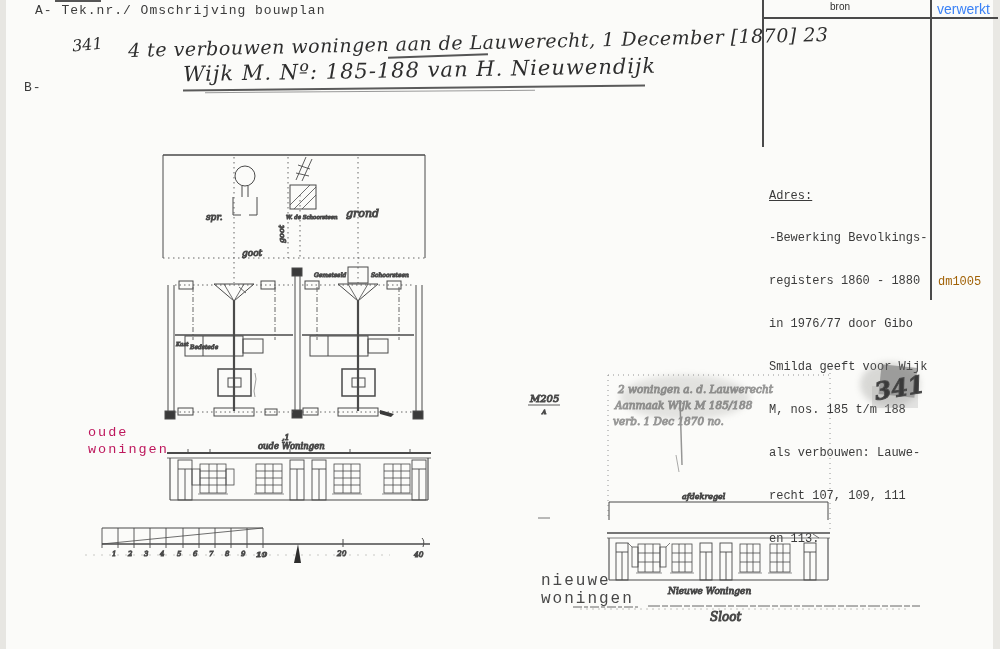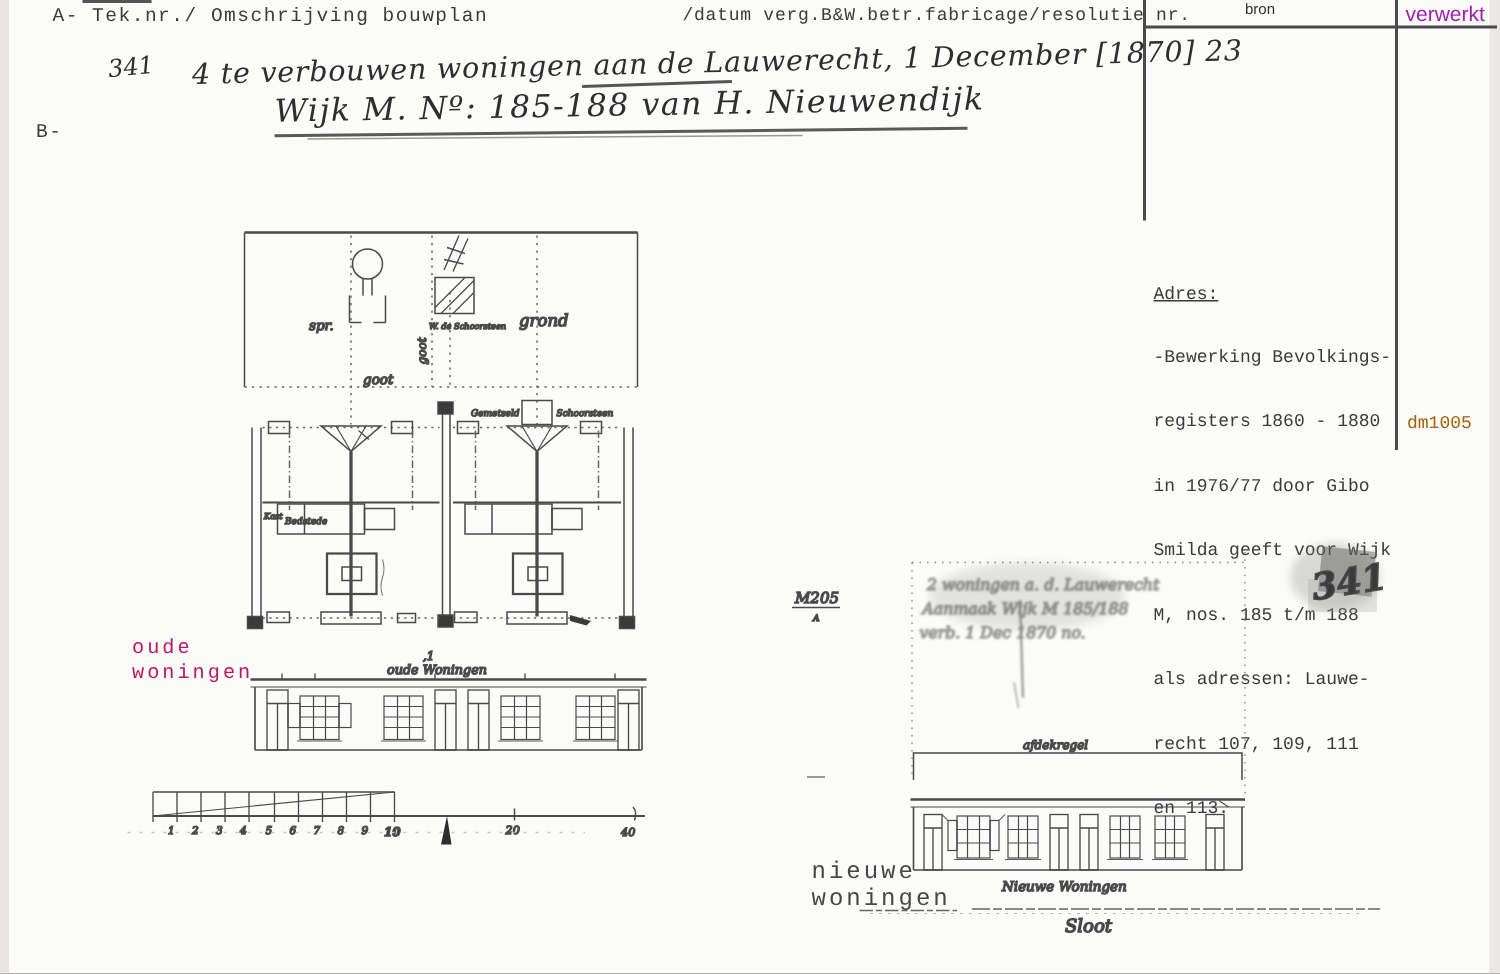--- a/index.html
+++ b/index.html
@@ -19,37 +19,36 @@
 </head>
 <body>
 
 <div class="canvas">
 
   <div class="edge" style="left:0;top:0;width:6px;height:649px;"></div>
   <div class="edge" style="left:993px;top:0;width:7px;height:649px;background:#e9e8e4;"></div>
   <div class="hline" style="left:55px;top:0;width:46px;height:2px;background:#555;"></div>
 
   <div class="abs mono typed" style="left:35px;top:3px;font-size:13px;">A- Tek.nr./ Omschrijving bouwplan</div>
-  <div class="abs mono typed" style="left:455px;top:3px;font-size:12px;letter-spacing:0.5px;">/datum verg.B&amp;W.betr.fabricage/resolutie nr.</div>
 
   <div class="vline" style="left:762px;top:0;height:147px;"></div>
   <div class="vline" style="left:930px;top:0;height:300px;"></div>
   <div class="hline" style="left:762px;top:17px;width:236px;"></div>
   <div class="abs sans" style="left:830px;top:1px;font-size:10px;color:#2f2f2f;">bron</div>
-  <div class="abs sans" style="left:937px;top:1px;font-size:14px;color:#a21caf;">verwerkt</div>
+  <div class="abs sans" style="left:937px;top:1px;font-size:14px;color:#3b82f6;">verwerkt</div>
 
 
   <div class="abs mono" style="left:769px;top:160px;font-size:12px;line-height:14.3px;color:#3b3b3b;white-space:pre;">
     <div style="text-decoration:underline;">Adres:</div>
     <div>-Bewerking Bevolkings-</div>
     <div>registers 1860 - 1880</div>
     <div>in 1976/77 door Gibo</div>
     <div>Smilda geeft voor Wijk</div>
     <div>M, nos. 185 t/m 188</div>
-    <div>als adressen: Lauwe-</div>
+    <div>als verbouwen: Lauwe-</div>
     <div>recht 107, 109, 111</div>
     <div>en 113.</div>
   </div>
 
   <div class="abs mono" style="left:938px;top:275px;font-size:12px;color:#a16207;">dm1005</div>
 
   <div class="abs hw" style="left:72px;top:35px;font-size:16px;transform:rotate(-6deg);">341</div>
   <div class="abs hw" style="left:128px;top:31px;font-size:19px;transform:rotate(-1.3deg);white-space:nowrap;letter-spacing:0.5px;">4 te verbouwen woningen aan de Lauwerecht, 1 December [1870] 23</div>
   <div class="abs hw" style="left:183px;top:58px;font-size:21px;transform:rotate(-1deg);white-space:nowrap;letter-spacing:1px;">Wijk M. Nº: 185-188 van H. Nieuwendijk</div>
   <div class="hline" style="left:388px;top:55px;width:100px;height:1.5px;background:#555;transform:rotate(-2deg);"></div>

